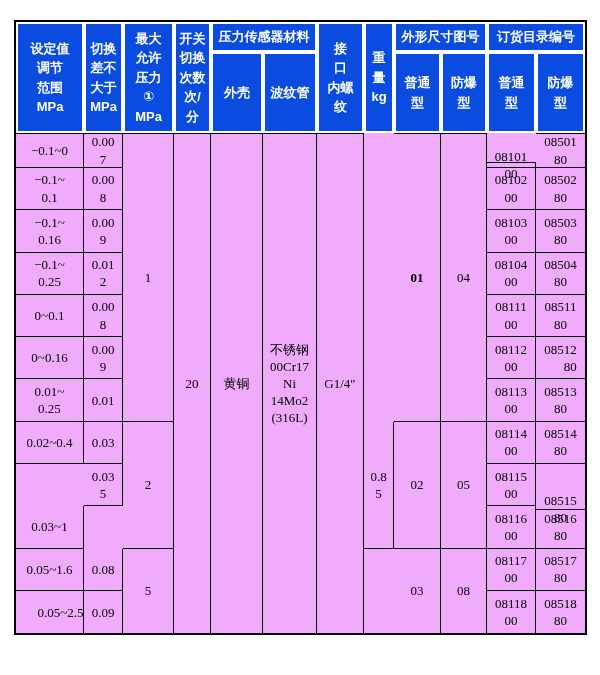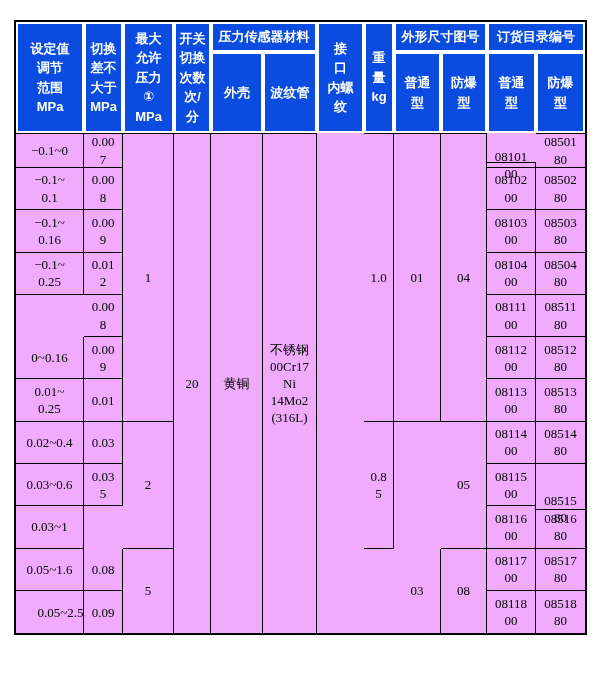--- a/index.html
+++ b/index.html
@@ -130,47 +130,47 @@
     <div class="bc nr" style="grid-area: 5 / 12 / span 1;">08503
 80</div>
     <div class="bc" style="grid-area: 6 / 1 / span 1;">−0.1~
 0.25</div>
     <div class="bc" style="grid-area: 6 / 2 / span 1;">0.01
 2</div>
     <div class="bc" style="grid-area: 6 / 11 / span 1;">08104
 00</div>
     <div class="bc nr" style="grid-area: 6 / 12 / span 1;">08504
 80</div>
+    <div class="bc" style="grid-area: 7 / 1 / span 1;">0~0.1</div>
     <div class="bc" style="grid-area: 7 / 2 / span 1;">0.00
 8</div>
     <div class="bc" style="grid-area: 7 / 11 / span 1;">08111
 00</div>
     <div class="bc nr" style="grid-area: 7 / 12 / span 1;">08511
 80</div>
     <div class="bc" style="grid-area: 8 / 1 / span 1;">0~0.16</div>
     <div class="bc" style="grid-area: 8 / 2 / span 1;">0.00
 9</div>
     <div class="bc" style="grid-area: 8 / 11 / span 1;">08112
 00</div>
-    <div class="bc nr" style="grid-area: 8 / 12 / span 1;">08512
+    <div class="bc nr" style="grid-area: 8 / 12 / span 1; text-align: right;">08512
 80</div>
     <div class="bc" style="grid-area: 9 / 1 / span 1;">0.01~
 0.25</div>
     <div class="bc" style="grid-area: 9 / 2 / span 1;">0.01</div>
     <div class="bc" style="grid-area: 9 / 11 / span 1;">08113
 00</div>
     <div class="bc nr" style="grid-area: 9 / 12 / span 1;">08513
 80</div>
     <div class="bc" style="grid-area: 10 / 1 / span 1;">0.02~0.4</div>
     <div class="bc" style="grid-area: 10 / 2 / span 1;">0.03</div>
     <div class="bc" style="grid-area: 10 / 11 / span 1;">08114
 00</div>
     <div class="bc nr" style="grid-area: 10 / 12 / span 1;">08514
 80</div>
-    <div class="bc" style="grid-area: 11 / 1 / span 1;">0.03~0.6</div>
     <div class="bc" style="grid-area: 11 / 2 / span 1;">0.03
 5</div>
     <div class="bc" style="grid-area: 11 / 11 / span 1;">08115
 00</div>
     <div class="bc nr" style="grid-area: 11 / 12 / span 1; margin-top: 45px;">08515
 80</div>
     <div class="bc" style="grid-area: 12 / 1 / span 1;">0.03~1</div>
     <div class="bc" style="grid-area: 12 / 11 / span 1;">08116
 00</div>
     <div class="bc nr" style="grid-area: 12 / 12 / span 1;">08516
@@ -181,30 +181,31 @@
 00</div>
     <div class="bc nr" style="grid-area: 13 / 12 / span 1;">08517
 80</div>
     <div class="bc nb" style="grid-area: 14 / 1 / span 1; padding-left: 24px;">0.05~2.5</div>
     <div class="bc nb" style="grid-area: 14 / 2 / span 1;">0.09</div>
     <div class="bc nb" style="grid-area: 14 / 11 / span 1;">08118
 00</div>
     <div class="bc nb nr" style="grid-area: 14 / 12 / span 1;">08518
 80</div>
     <div class="bc top" style="grid-area: 3 / 3 / span 7;">1</div>
-    <div class="bc top" style="grid-area: 3 / 8 / span 7;">1.0</div>
-    <div class="bc top" style="grid-area: 3 / 9 / span 7;">01</div>
+    <div class="bc top" style="grid-area: 3 / 9 / span 7; font-weight: bold;">01</div>
     <div class="bc top" style="grid-area: 3 / 10 / span 7;">04</div>
     <div class="bc" style="grid-area: 10 / 3 / span 3;">2</div>
     <div class="bc" style="grid-area: 10 / 8 / span 3;">0.8
 5</div>
+    <div class="bc" style="grid-area: 10 / 9 / span 3;">02</div>
     <div class="bc" style="grid-area: 10 / 10 / span 3;">05</div>
     <div class="bc nb" style="grid-area: 13 / 3 / span 2;">5</div>
     <div class="bc nb" style="grid-area: 13 / 9 / span 2;">03</div>
     <div class="bc nb" style="grid-area: 13 / 10 / span 2;">08</div>
     <div class="bc top nb" style="grid-area: 3 / 4 / span 12;">20</div>
     <div class="bc top nb" style="grid-area: 3 / 5 / span 12;">黄铜</div>
     <div class="bc top nb" style="grid-area: 3 / 6 / span 12;">不锈钢
 00Cr17
 Ni
 14Mo2
 (316L)</div>
+    <div class="bc top nb" style="grid-area: 3 / 7 / span 12;">G1/4″</div>
   </div>
 
 </body></html>

